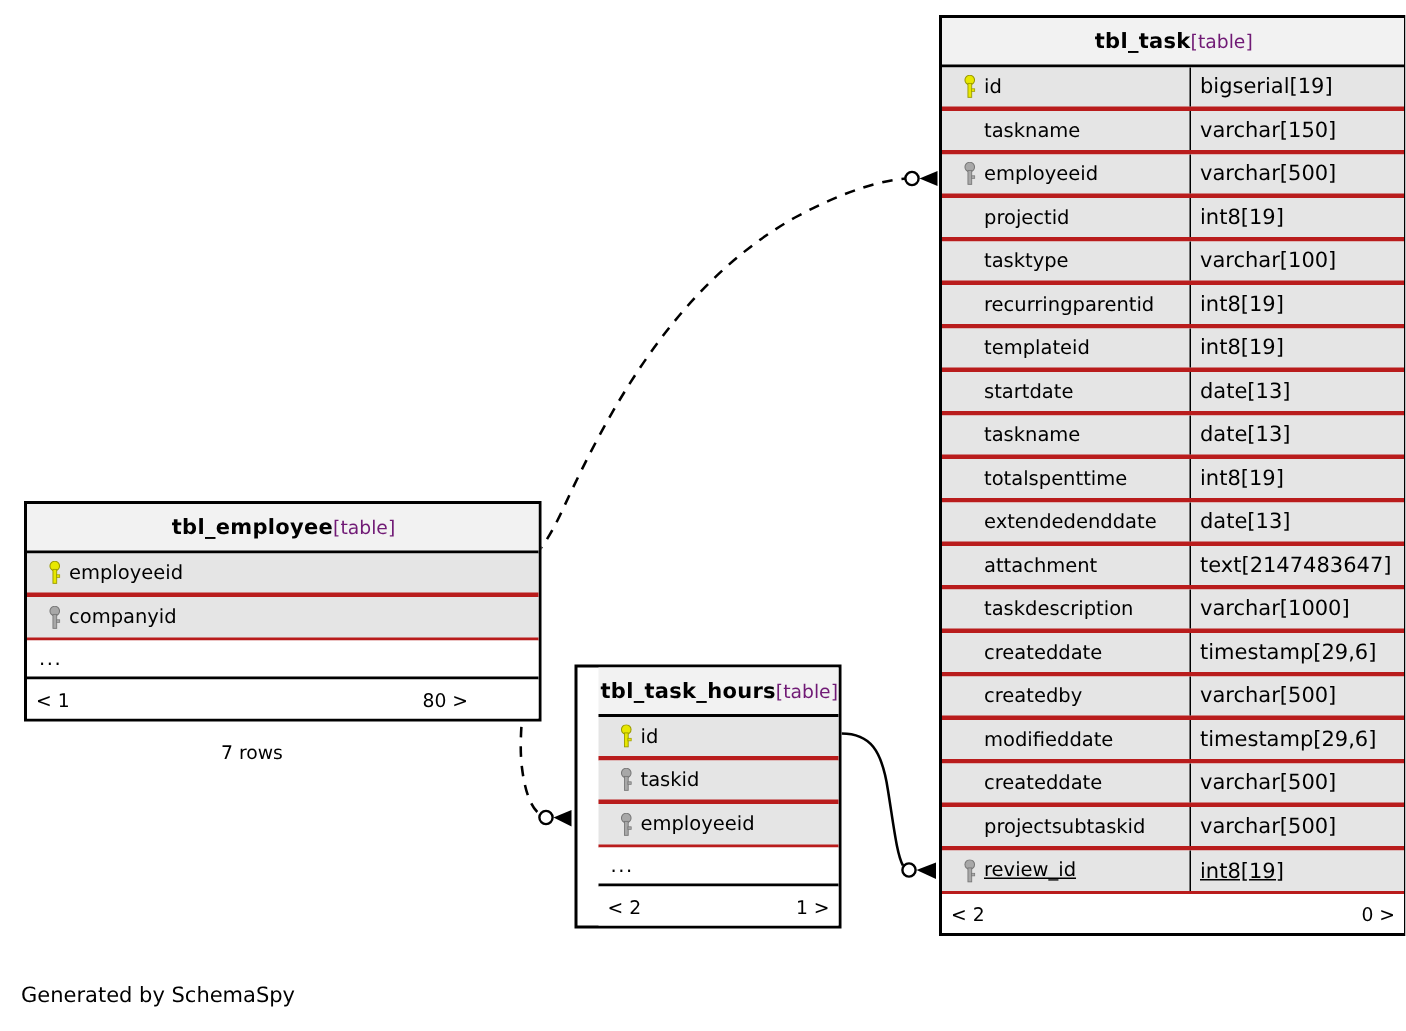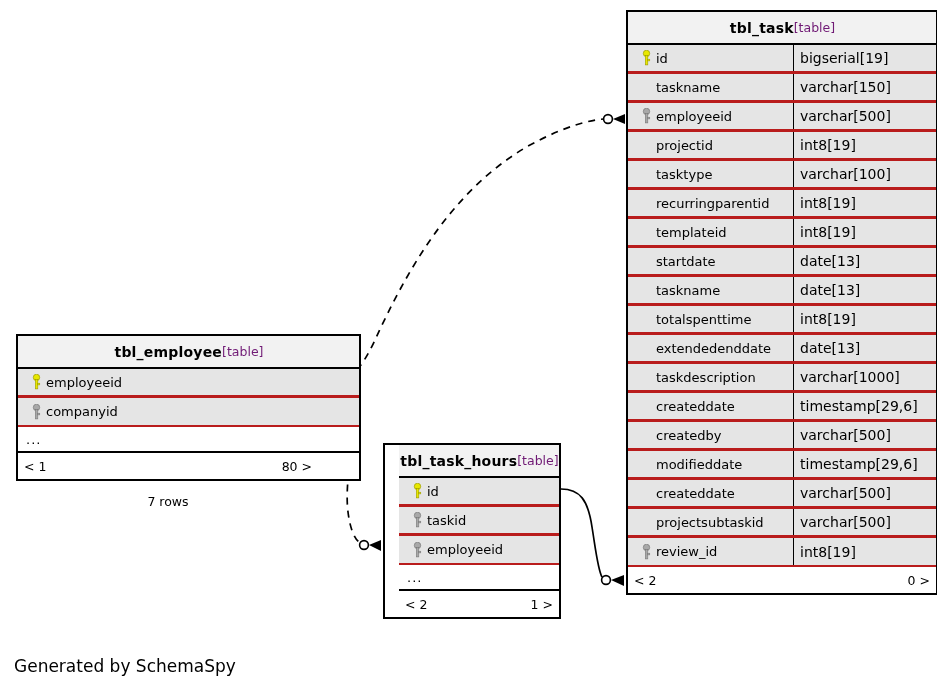--- a/index.html
+++ b/index.html
@@ -148,21 +148,21 @@
 
   #node-tbl_task_hours .foot-left  { width: 62px; }
   #node-tbl_task_hours .foot-mid   { width: 52px; }
   #node-tbl_task_hours .foot-right { width: 60px; }
 
   
   #caption {
     position: absolute;
     left: 14px;
     top: 656px;
-    font-size: 17px;
+    font-size: 14px;
     color: #000000;
     white-space: nowrap;
   }
 </style>
 </head>
 <body>
 
 <div id="canvas">
 
   <svg id="edges" viewBox="0 0 937 687" width="937" height="687">
@@ -290,20 +290,27 @@
     </div>
 
     <div class="col-row has-type">
       <span class="col-name">
         <span class="key-slot"></span>
         <span>extendedenddate</span>
       </span>
       <span class="col-type">date[13]</span>
     </div>
 
+    <div class="col-row has-type">
+      <span class="col-name">
+        <span class="key-slot"></span>
+        <span>attachment</span>
+      </span>
+      <span class="col-type">text[2147483647]</span>
+    </div>
 
     <div class="col-row has-type">
       <span class="col-name">
         <span class="key-slot"></span>
         <span>taskdescription</span>
       </span>
       <span class="col-type">varchar[1000]</span>
     </div>
 
     <div class="col-row has-type">
@@ -339,21 +346,21 @@
     </div>
 
     <div class="col-row has-type">
       <span class="col-name">
         <span class="key-slot"></span>
         <span>projectsubtaskid</span>
       </span>
       <span class="col-type">varchar[500]</span>
     </div>
 
-    <div class="col-row has-type" style="border-bottom-width:2px;">
+    <div class="col-row has-type" style="border-bottom-width:2px;text-decoration:underline;">
       <span class="col-name">
         <span class="key-slot">
           <svg width="9" height="16" viewBox="0 0 9 16">
               <circle cx="4.5" cy="3.4" r="3.2" fill="#a8a8a8" stroke="#777777" stroke-width="0.7"></circle>
               <rect x="3.3" y="5.6" width="2.5" height="9.3" fill="#a8a8a8" stroke="#777777" stroke-width="0.6"></rect>
               <rect x="5.6" y="9.2" width="2.2" height="1.7" fill="#a8a8a8" stroke="#777777" stroke-width="0.5"></rect>
             </svg>
         </span>
         <span>review_id</span>
       </span>

